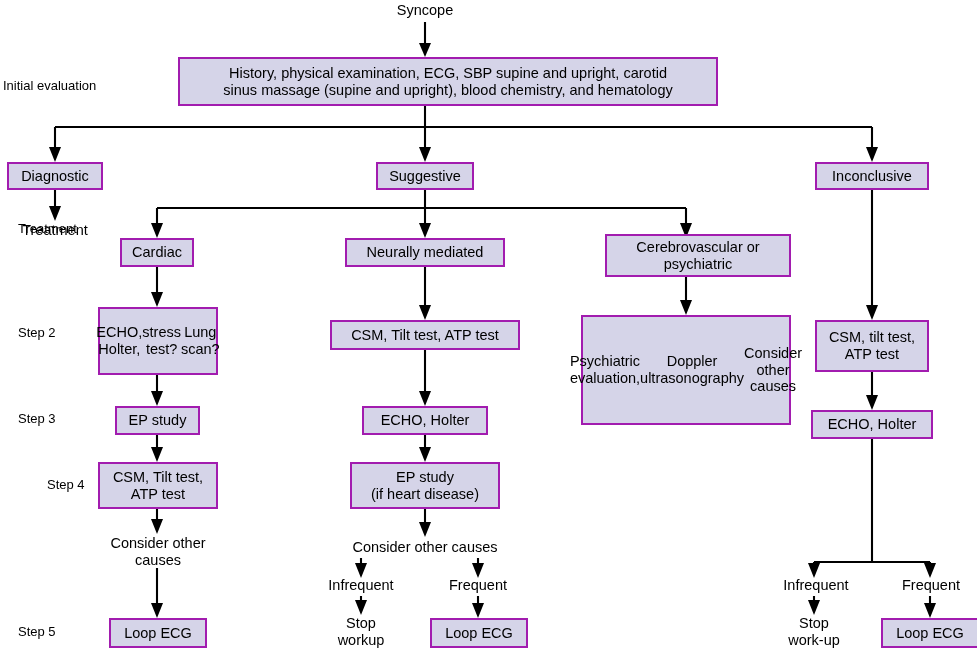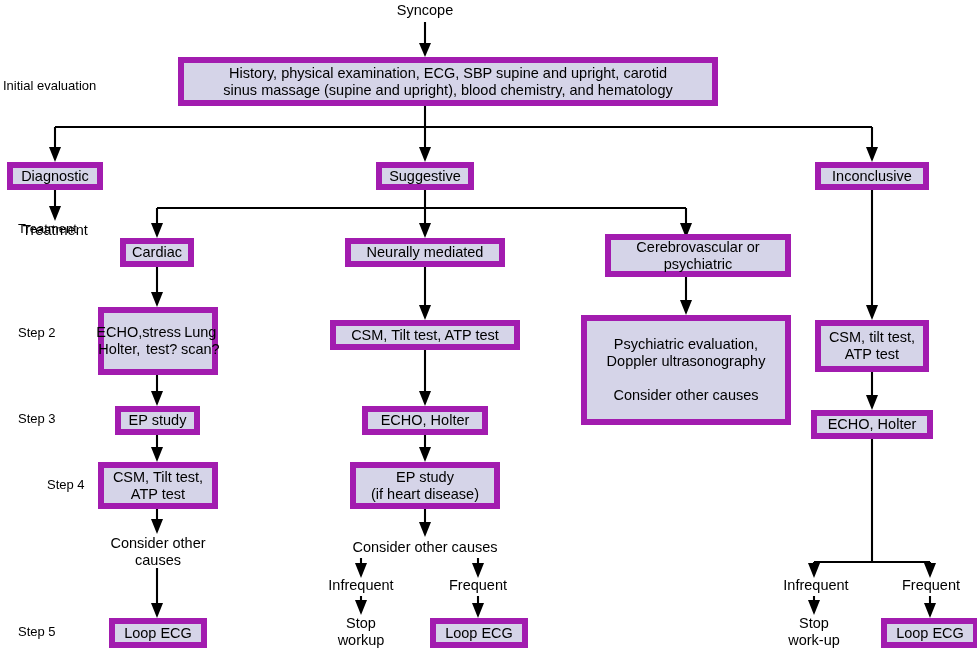--- a/index.html
+++ b/index.html
@@ -1,21 +1,21 @@
 <!DOCTYPE html>
 <html><head>
 <meta charset="utf-8">
 <style>
   html,body{margin:0;padding:0;background:#ffffff;}
   body{width:977px;height:654px;overflow:hidden;
        font-family:"Liberation Sans","DejaVu Sans",sans-serif;}
   #canvas{position:relative;width:977px;height:654px;background:#ffffff;}
 
   .node{position:absolute;box-sizing:border-box;
-        background:#d5d4e8;border:6px solid #a21caf;
+        background:#d5d4e8;border:2px solid #a21caf;
         display:flex;align-items:center;justify-content:center;
         text-align:center;color:#000000;font-size:14.5px;line-height:1.16;
         padding:2px 6px;}
 
   .plain{position:absolute;box-sizing:border-box;text-align:center;
          color:#000000;font-size:14.5px;line-height:1.2;
          display:flex;align-items:center;justify-content:center;}
 
   .rowlabel{position:absolute;color:#000000;font-size:13px;
             white-space:nowrap;}
@@ -167,21 +167,21 @@
   <div class="plain" style="left:311px;top:576px;width:100px;height:20px;">Infrequent</div>
   <div class="plain" style="left:433px;top:576px;width:90px;height:20px;">Frequent</div>
 
   <div class="plain" style="left:311px;top:613px;width:100px;height:38px;flex-direction:column;">
     <span>Stop</span>
     <span>workup</span>
   </div>
 
   <div class="node" style="left:430px;top:618px;width:98px;height:30px;">Loop ECG</div>
 
-  <div class="node" style="left:581px;top:315px;width:210px;height:110px;flex-direction:column;">
+  <div class="node" style="left:581px;top:315px;width:210px;height:110px;">
     <span>Psychiatric evaluation,</span>
     <span>Doppler ultrasonography</span>
     <span style="height:17px;"></span>
     <span>Consider other causes</span>
   </div>
 
   <div class="node" style="left:815px;top:320px;width:114px;height:52px;flex-direction:column;">
     <span>CSM, tilt test,</span>
     <span>ATP test</span>
   </div>

